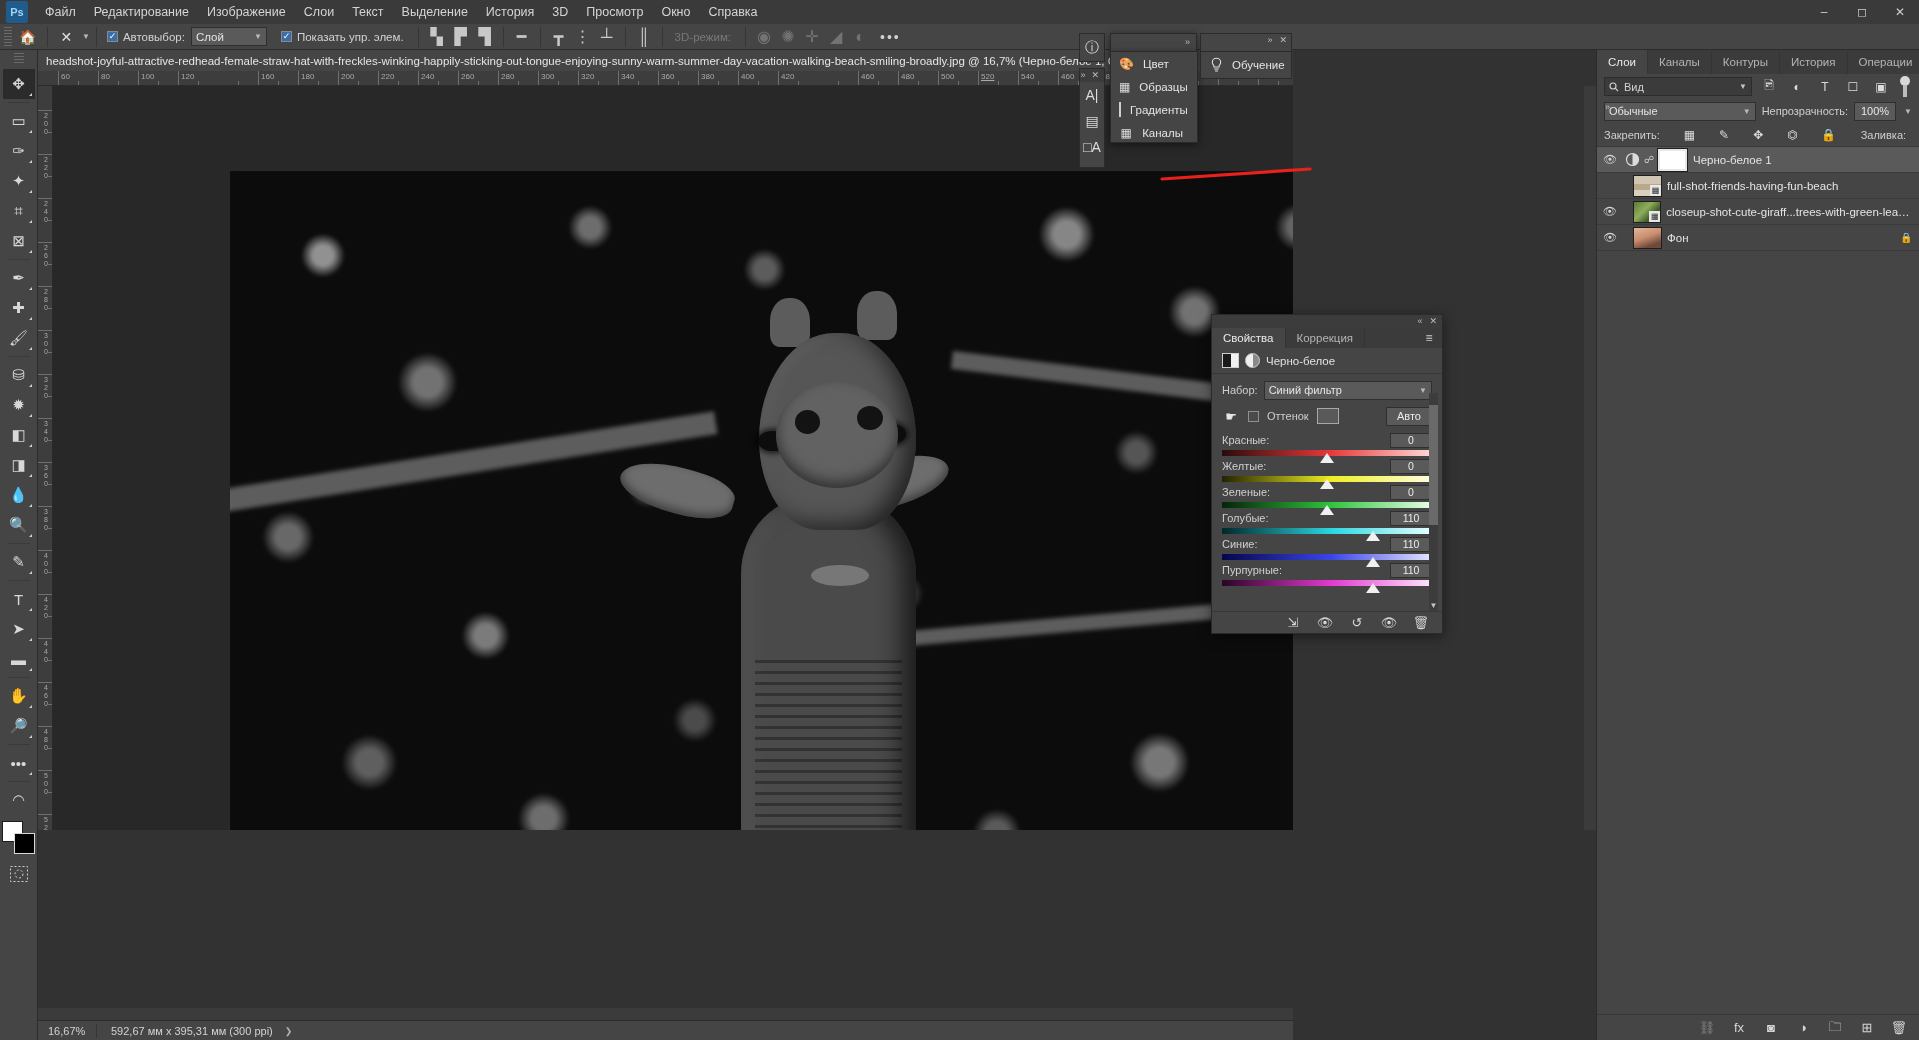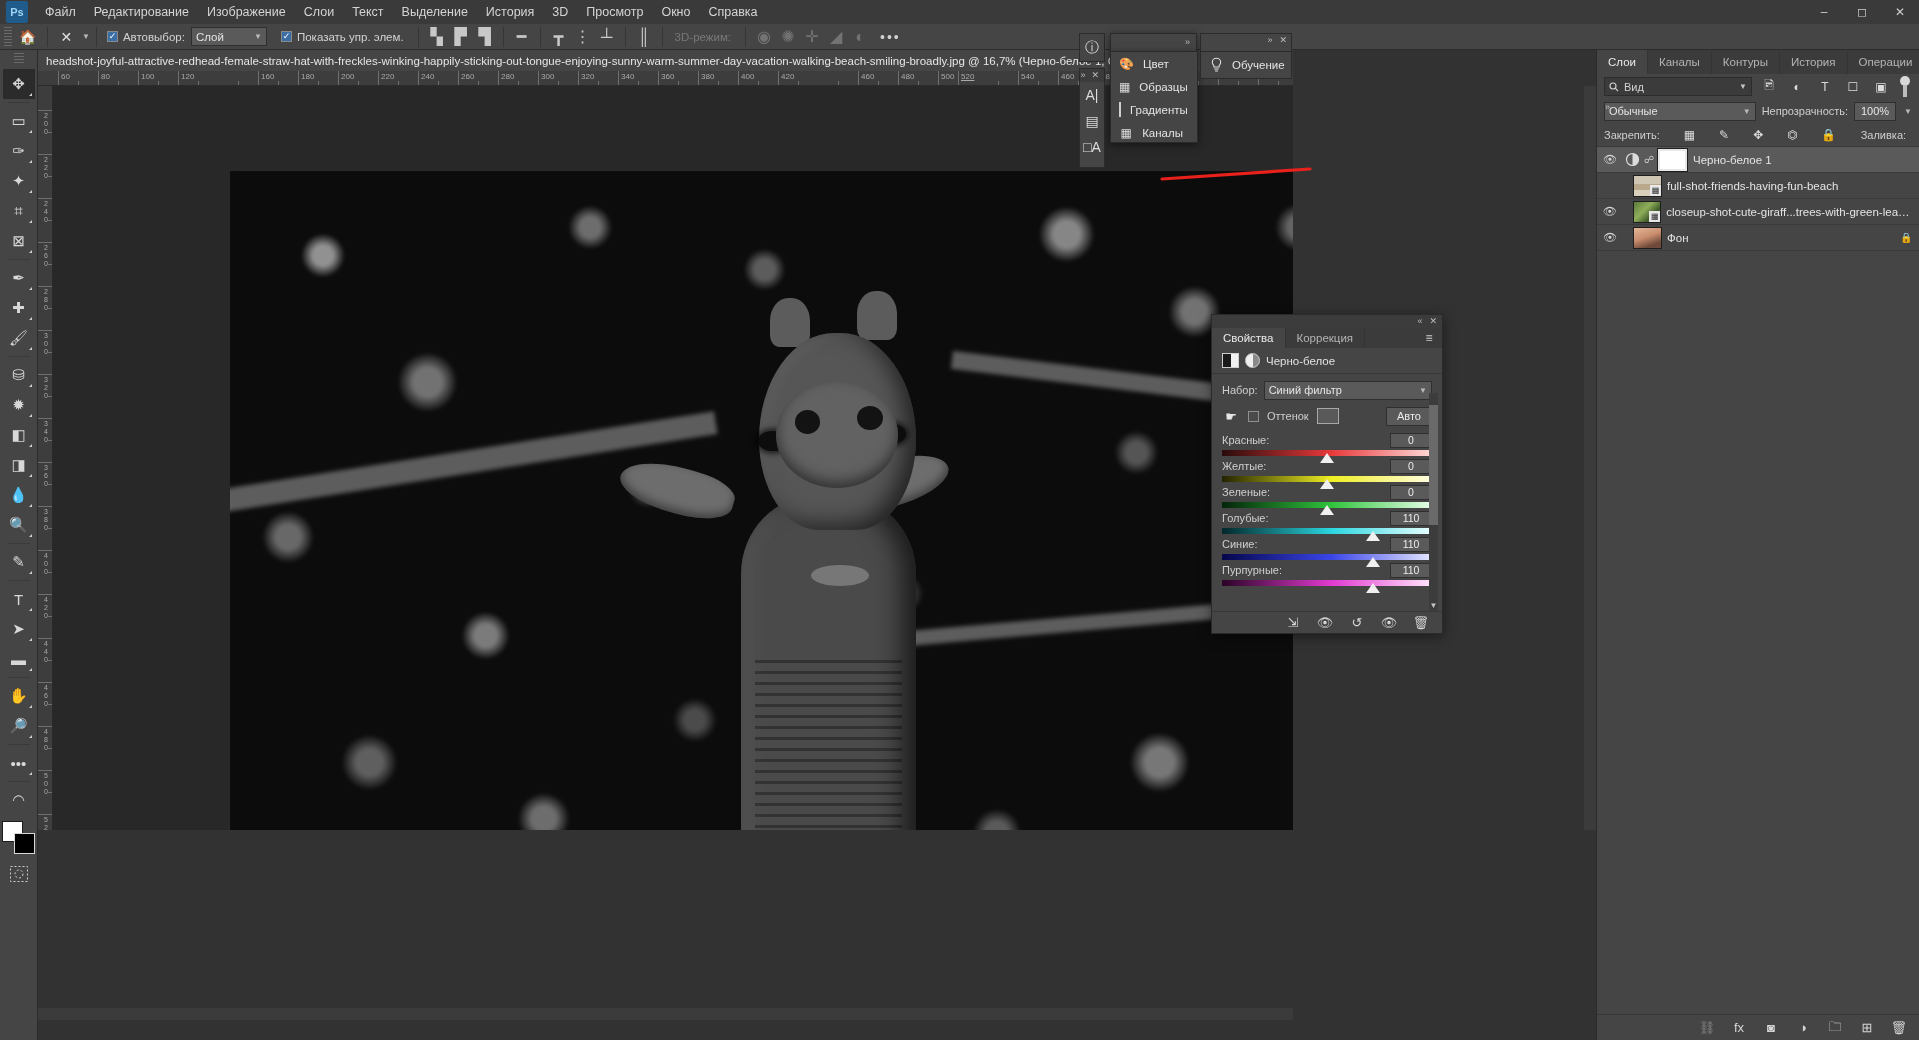--- a/index.html
+++ b/index.html
@@ -335,21 +335,21 @@
       <div class="rtick" style="left: 740px;">420</div>
       <div class="rtick minor" style="left: 760px;"></div>
       <div class="rtick" style="left: 780px; margin-top: 15px;">440</div>
       <div class="rtick minor" style="left: 800px;"></div>
       <div class="rtick" style="left: 820px;">460</div>
       <div class="rtick minor" style="left: 840px;"></div>
       <div class="rtick" style="left: 860px;">480</div>
       <div class="rtick minor" style="left: 880px;"></div>
       <div class="rtick" style="left: 900px;">500</div>
       <div class="rtick minor" style="left: 920px;"></div>
-      <div class="rtick" style="left: 920px; text-decoration: underline;">520</div>
+      <div class="rtick" style="left: 940px; text-decoration: underline;">520</div>
       <div class="rtick minor" style="left: 960px;"></div>
       <div class="rtick" style="left: 980px;">540</div>
       <div class="rtick minor" style="left: 1000px;"></div>
       <div class="rtick" style="left: 1020px;">460</div>
       <div class="rtick minor" style="left: 1040px;"></div>
       <div class="rtick" style="left: 1060px;">580</div>
       <div class="rtick minor" style="left: 1080px;"></div>
       <div class="rtick" style="left: 1100px;">600</div>
       <div class="rtick minor" style="left: 1120px;"></div>
       <div class="rtick" style="left: 1140px;">620</div>
@@ -808,13 +808,19 @@
 
     <div class="props-footer" id="propsFooter">
         <div class="ft-ico">⇲</div>
         <div class="ft-ico">👁</div>
         <div class="ft-ico">↺</div>
         <div class="ft-ico">👁</div>
         <div class="ft-ico">🗑</div>
       </div>
   </div>
 
+  <div class="statusbar">
+    <div class="sb-zoom">16,67%</div>
+    <div class="sb-sep"></div>
+    <div class="sb-info">592,67 мм x 395,31 мм (300 ppi)</div>
+    <div class="sb-ar">❯</div>
+  </div>
 </div>
 
 </body></html>

